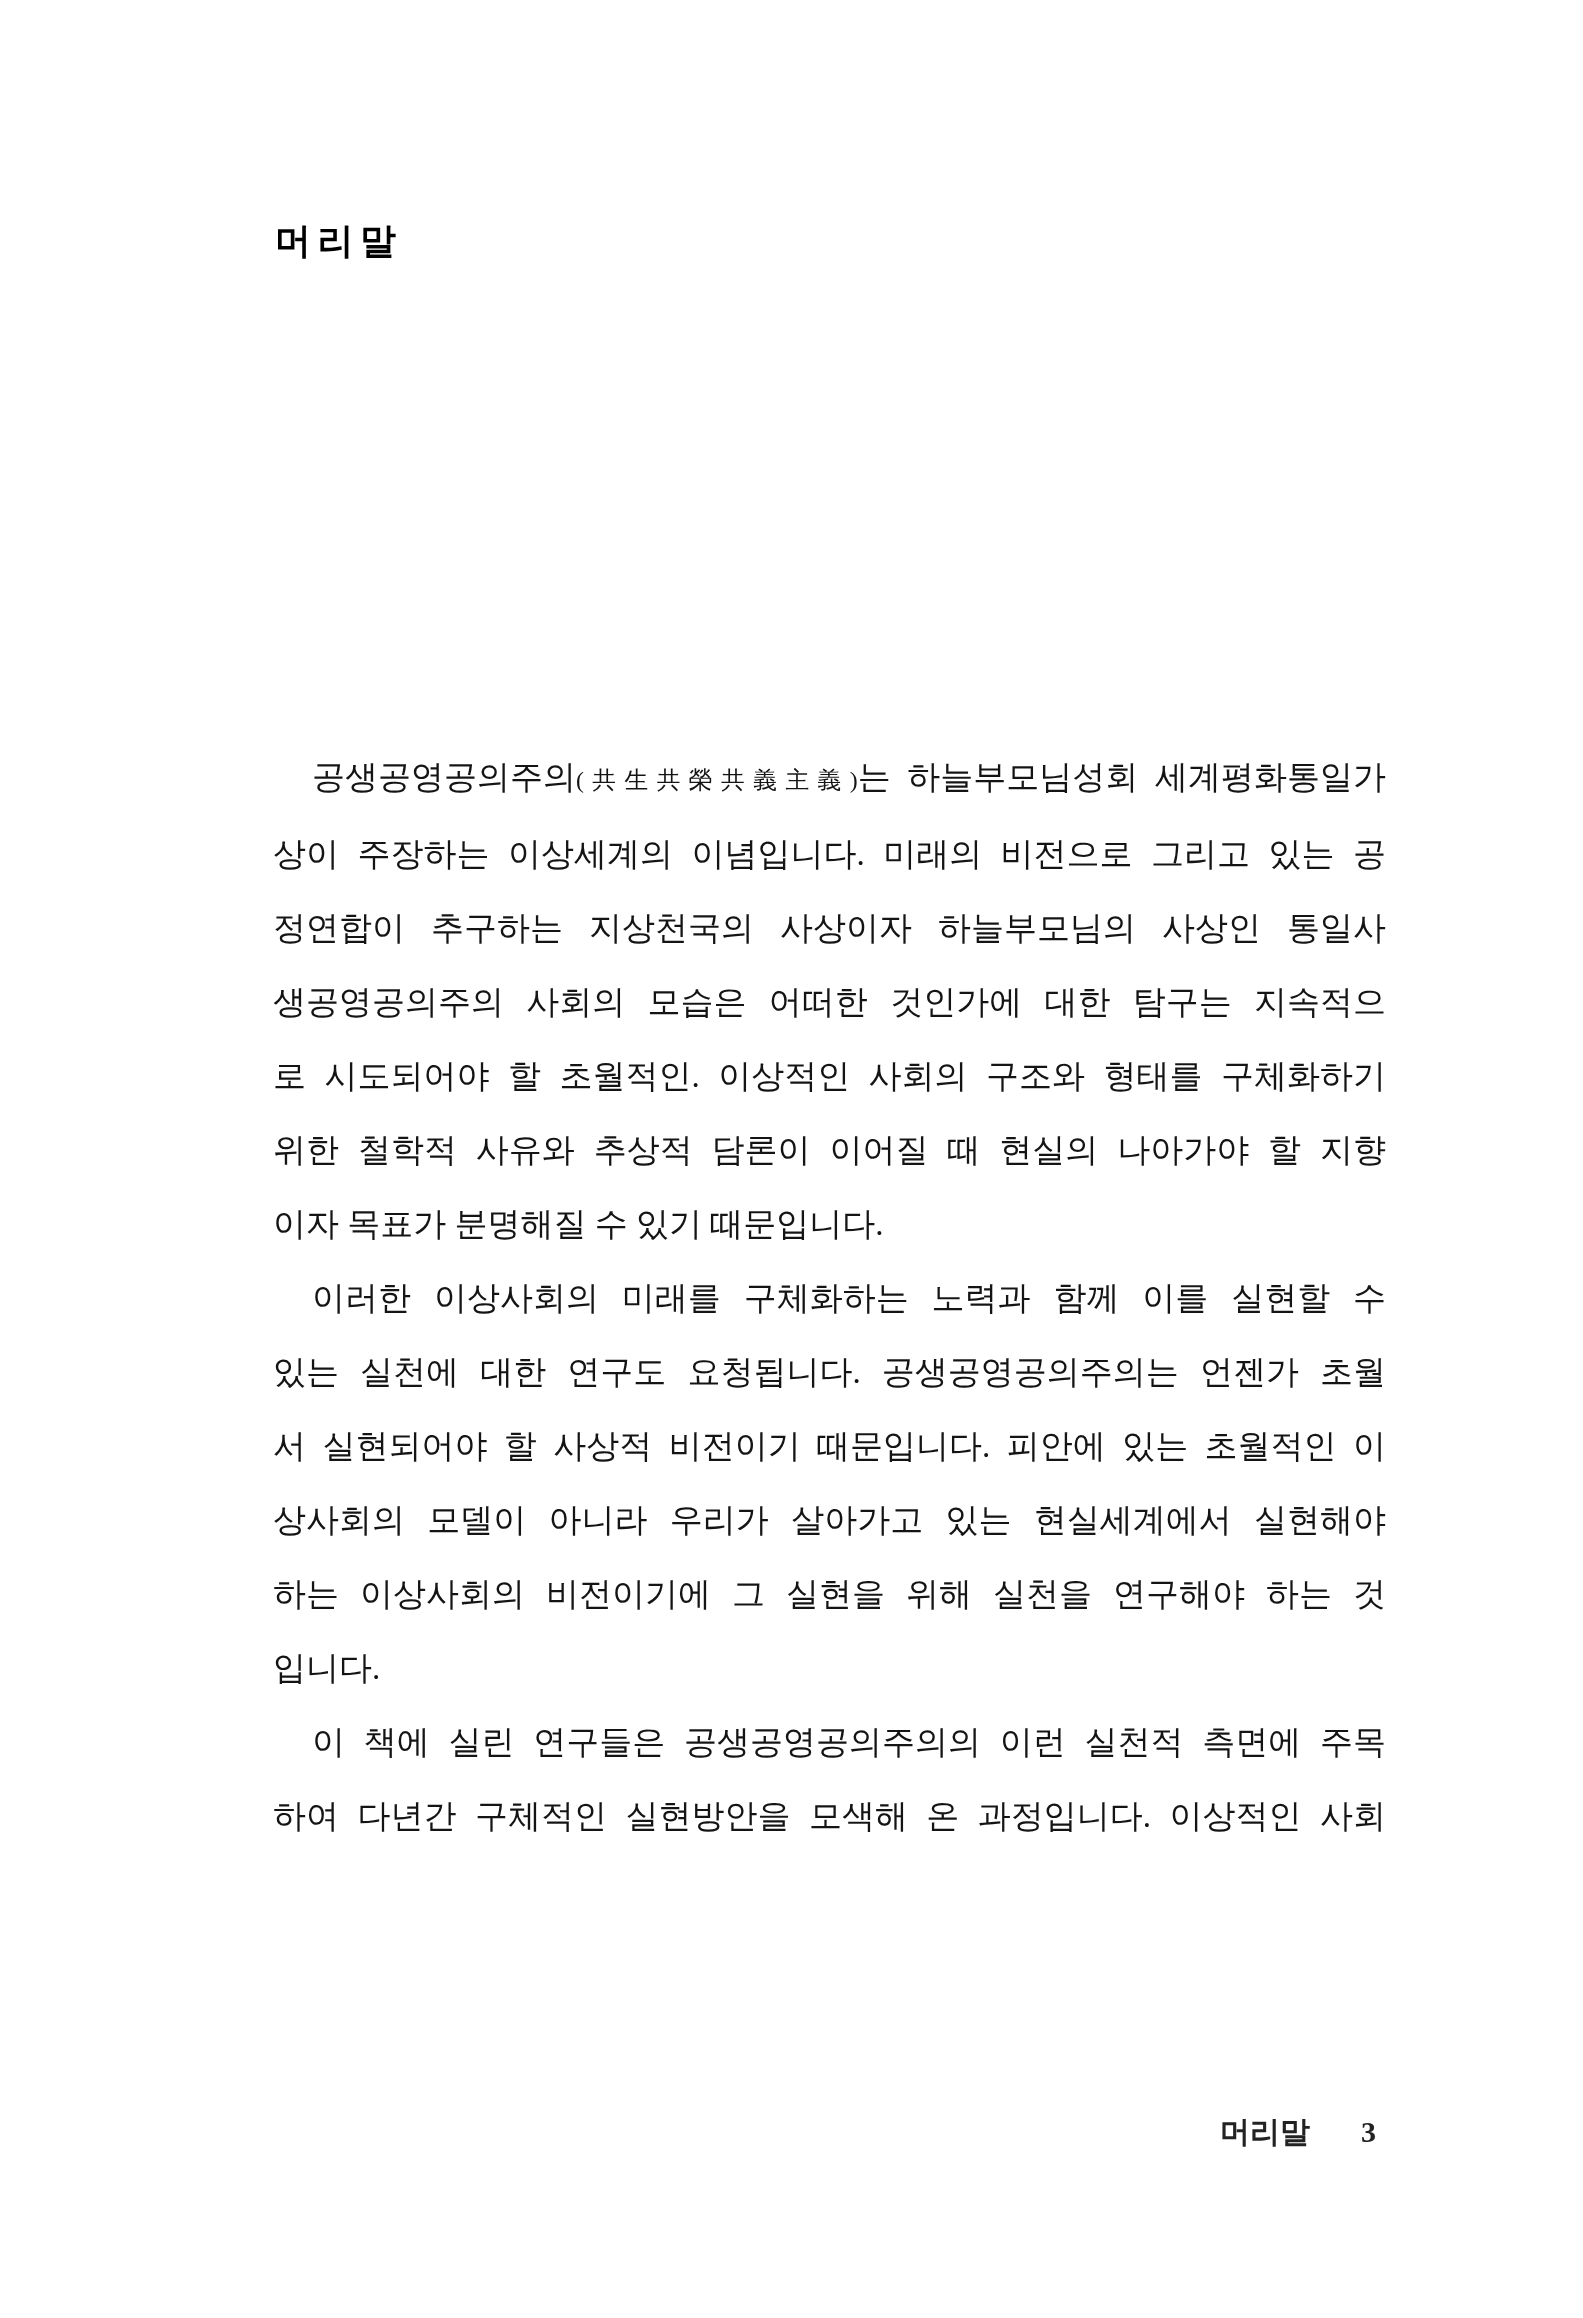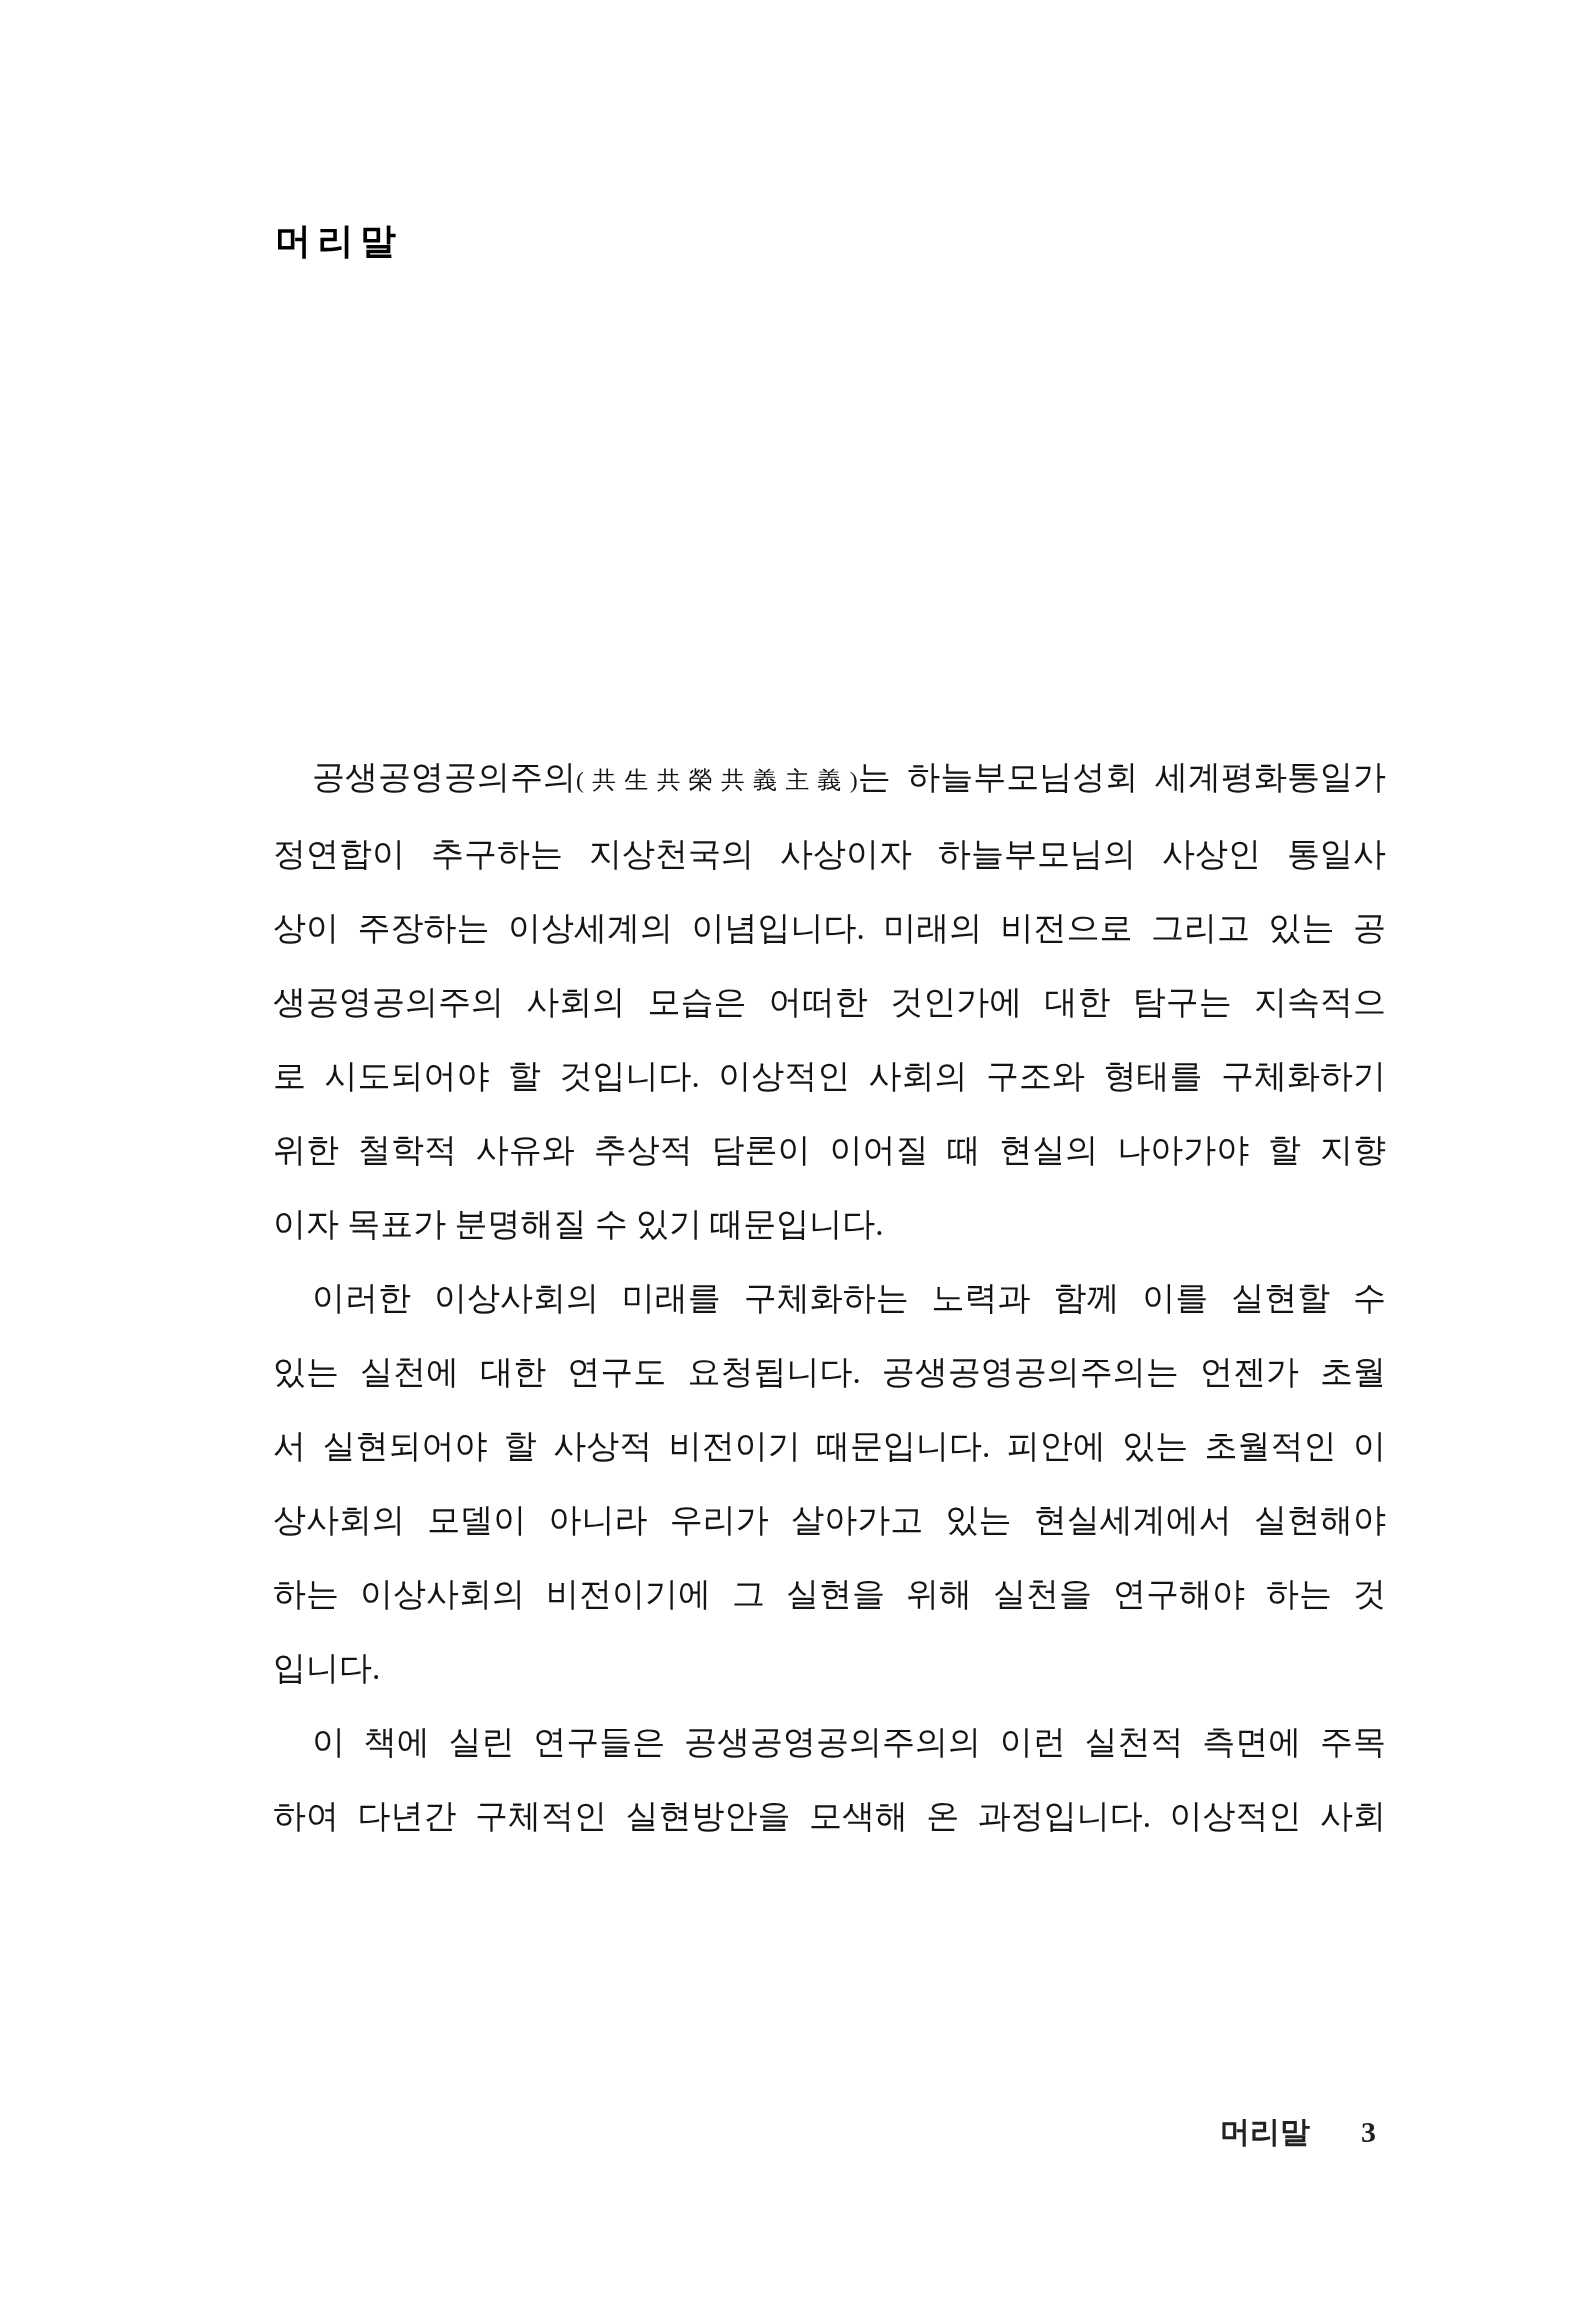--- a/index.html
+++ b/index.html
@@ -74,24 +74,24 @@
 <div class="page">
 
   <div class="heading">머리말</div>
 
   <div class="body-text">
 
     <div class="para">
       <div class="line indent">
         <span>공생공영공의주의</span><span class="hanja">(共生共榮共義主義)</span><span>는 하늘부모님성회 세계평화통일가</span>
       </div>
+      <div class="line">상이 주장하는 이상세계의 이념입니다. 미래의 비전으로 그리고 있는 공</div>
       <div class="line">정연합이 추구하는 지상천국의 사상이자 하늘부모님의 사상인 통일사</div>
-      <div class="line">상이 주장하는 이상세계의 이념입니다. 미래의 비전으로 그리고 있는 공</div>
       <div class="line">생공영공의주의 사회의 모습은 어떠한 것인가에 대한 탐구는 지속적으</div>
-      <div class="line">로 시도되어야 할 것입니다. 이상적인 사회의 구조와 형태를 구체화하기</div>
+      <div class="line">로 시도되어야 할 초월적인. 이상적인 사회의 구조와 형태를 구체화하기</div>
       <div class="line">위한 철학적 사유와 추상적 담론이 이어질 때 현실의 나아가야 할 지향</div>
       <div class="line para-end">이자 목표가 분명해질 수 있기 때문입니다.</div>
     </div>
 
     <div class="para">
       <div class="line indent">이러한 이상사회의 미래를 구체화하는 노력과 함께 이를 실현할 수</div>
       <div class="line">있는 실천에 대한 연구도 요청됩니다. 공생공영공의주의는 언젠가 초월</div>
       <div class="line">서 실현되어야 할 사상적 비전이기 때문입니다. 피안에 있는 초월적인 이</div>
       <div class="line">상사회의 모델이 아니라 우리가 살아가고 있는 현실세계에서 실현해야</div>
       <div class="line">하는 이상사회의 비전이기에 그 실현을 위해 실천을 연구해야 하는 것</div>

